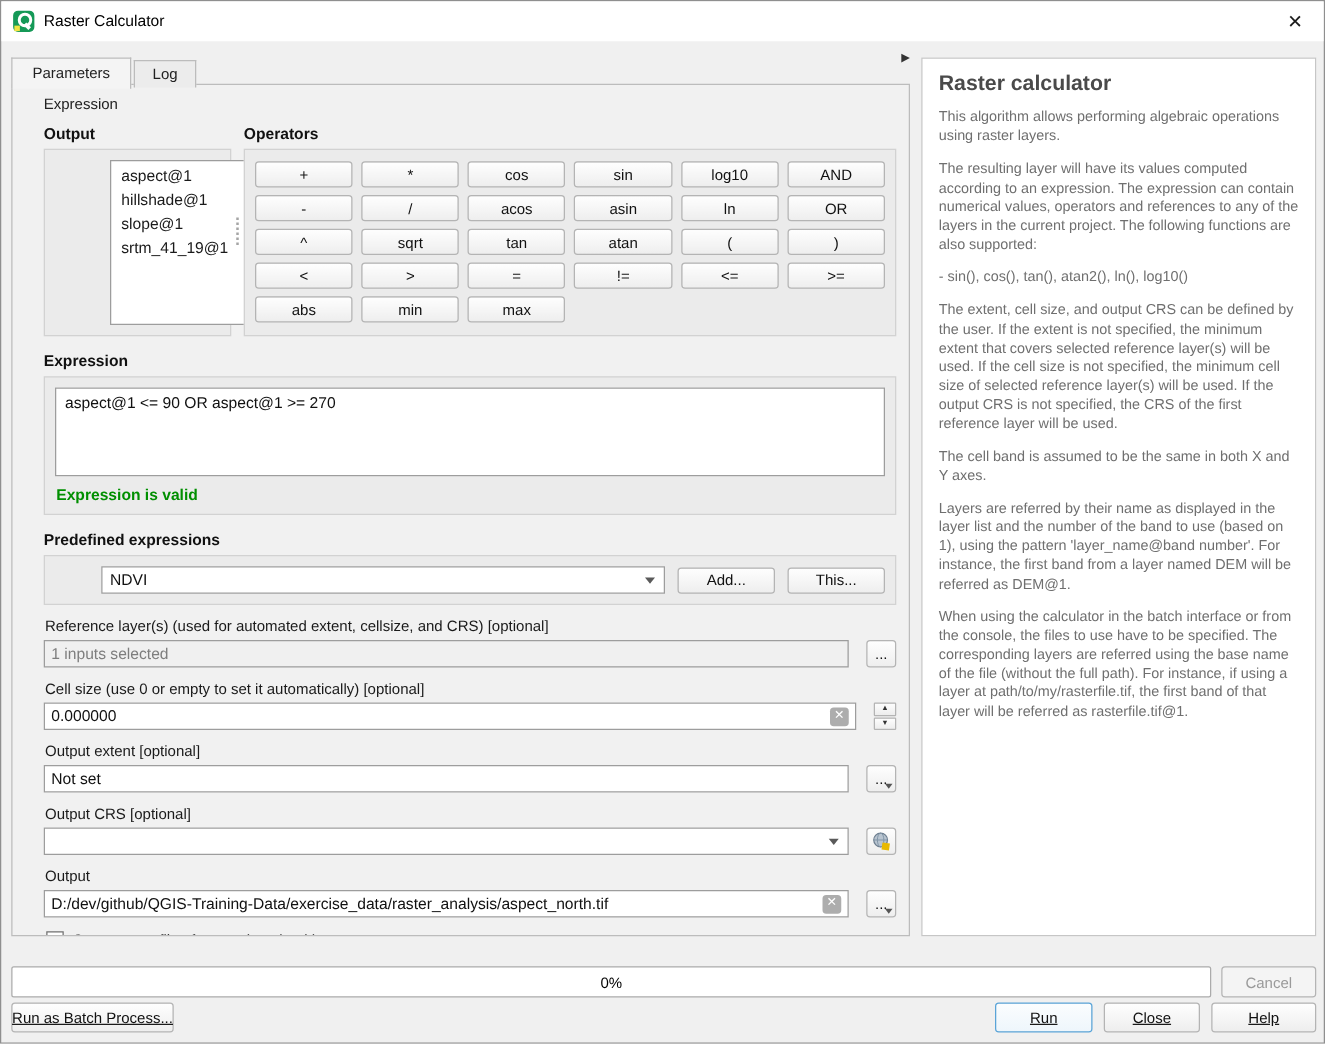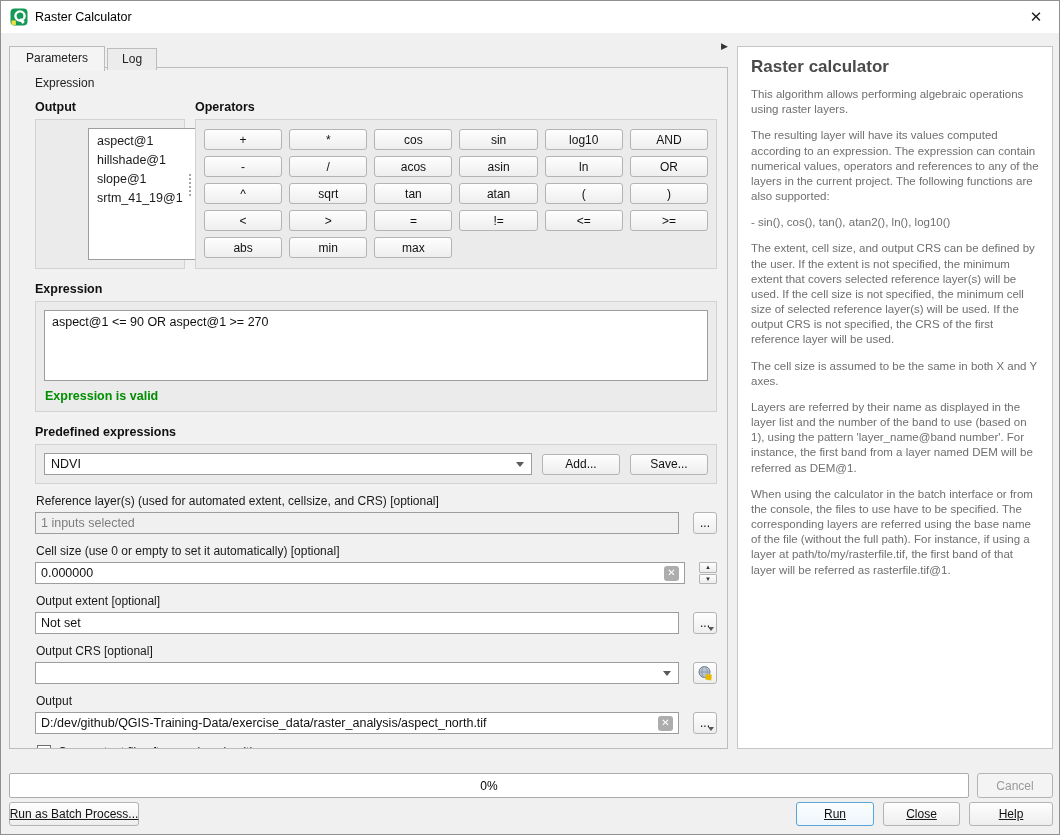--- a/index.html
+++ b/index.html
@@ -69,21 +69,21 @@
   .pre-box { padding:8px; display:flex; gap:10px; align-items:center; }
   .combo {
     position:relative; height:22px; background:#fff; border:1px solid #9d9d9d;
     display:flex; align-items:center; padding:0 22px 0 6px; font-size:12.5px; color:#111;
   }
   .combo .arrow {
     position:absolute; right:7px; top:8px; width:0; height:0;
     border-left:4px solid transparent; border-right:4px solid transparent;
     border-top:5px solid #5a5a5a;
   }
-  .pre-combo { flex:1; }
+  .pre-combo { flex:1;margin-left:37px; }
   .pre-btn { width:78px; }
   
   .flabel { font-size:12px; color:#1a1a1a; margin:10px 0 4px 1px; }
   .frow { display:flex; gap:14px; align-items:flex-start; }
   .field {
     flex:1; height:22px; border:1px solid #9d9d9d; background:#fff;
     display:flex; align-items:center; padding:0 5px; font-size:12.5px; color:#111;
     position:relative;
   }
   .field.readonly { background:#f0f0f0; color:#7e7e7e; }
@@ -223,21 +223,21 @@
     </div>
 
     <div class="group-section">
       <div class="grp-label">Predefined expressions</div>
       <div class="grp-box pre-box">
         <div class="combo pre-combo">
           <span>NDVI</span>
           <span class="arrow"></span>
         </div>
         <button class="btn pre-btn">Add...</button>
-        <button class="btn pre-btn">Save...</button>
+        <button class="btn pre-btn">This...</button>
       </div>
     </div>
 
     <div class="flabel">Reference layer(s) (used for automated extent, cellsize, and CRS) [optional]</div>
     <div class="frow">
       <div class="field readonly">
         <span>1 inputs selected</span>
       </div>
       <button class="btn side-btn">...</button>
     </div>
@@ -299,21 +299,21 @@
     </div>
   </div>
 
   <div class="help-panel">
     <div class="help-title">Raster calculator</div>
     <div class="help-body" id="help-body">
         <p>This algorithm allows performing algebraic operations using raster layers.</p>
         <p>The resulting layer will have its values computed according to an expression. The expression can contain numerical values, operators and references to any of the layers in the current project. The following functions are also supported:</p>
         <p>- sin(), cos(), tan(), atan2(), ln(), log10()</p>
         <p>The extent, cell size, and output CRS can be defined by the user. If the extent is not specified, the minimum extent that covers selected reference layer(s) will be used. If the cell size is not specified, the minimum cell size of selected reference layer(s) will be used. If the output CRS is not specified, the CRS of the first reference layer will be used.</p>
-        <p>The cell size is assumed to be the same in both X and Y axes.</p>
+        <p>The cell band is assumed to be the same in both X and Y axes.</p>
         <p>Layers are referred by their name as displayed in the layer list and the number of the band to use (based on 1), using the pattern 'layer_name@band number'. For instance, the first band from a layer named DEM will be referred as DEM@1.</p>
         <p>When using the calculator in the batch interface or from the console, the files to use have to be specified. The corresponding layers are referred using the base name of the file (without the full path). For instance, if using a layer at path/to/my/rasterfile.tif, the first band of that layer will be referred as rasterfile.tif@1.</p>
       </div>
   </div>
 
   <div class="progress-row">
     <div class="progress-bar">0%</div>
     <button class="btn footer-btn cancel-btn" disabled="">Cancel</button>
   </div>
   <div class="btnrow">

